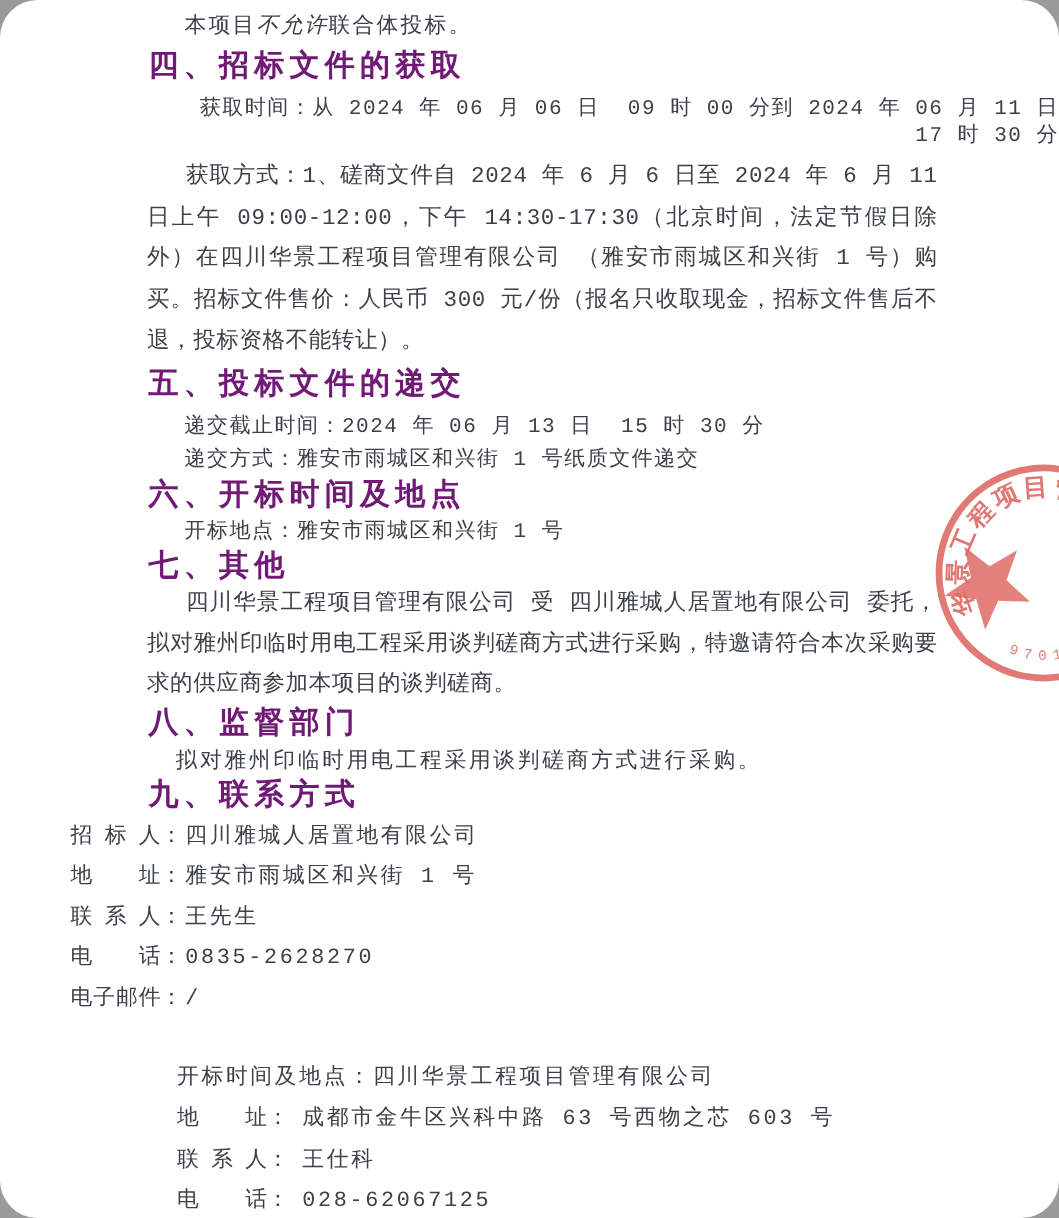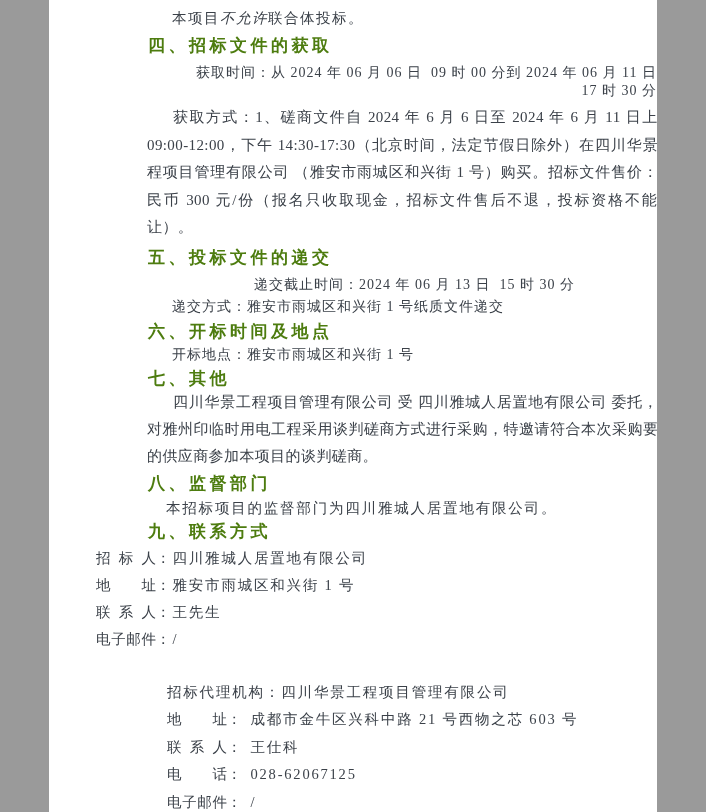--- a/index.html
+++ b/index.html
@@ -1,38 +1,39 @@
 <!DOCTYPE html>
 <html lang="zh"><head>
 <meta charset="utf-8">
 <title>Document</title>
 <style>
   html,body{margin:0;padding:0;background:#9a9a9a;}
   .page{
     position:relative;
-    width:608px;height:812px;
+    width:706px;height:812px;
     margin:0 auto;
     background:#ffffff;
     overflow:hidden;
-    font-family:Liberation Serif, serif;
+    font-family:Liberation Mono, monospace;
     color:#3b4149;
     box-sizing:border-box;
     padding-top:9px;
+    border-radius:25px;
   }
   
   .intro{
     margin:0 0 0 123px;
     font-size:14.5px;line-height:18px;letter-spacing:1.5px;
     white-space:pre-wrap;
   }
   .intro em{font-style:italic;}
   .h{
     margin:0 0 0 99px;
-    font-size:17px;line-height:20px;font-weight:bold;
-    letter-spacing:3.5px;color:#4d7c0f;
+    font-size:20px;line-height:20px;font-weight:bold;
+    letter-spacing:3.5px;color:#701a75;
     white-space:pre-wrap;
   }
   .line{
     margin:0 0 0 123px;
     font-size:14px;line-height:18px;letter-spacing:1px;
     white-space:pre-wrap;
   }
   .para{
     margin:0 0 0 98px;
     width:527px;
@@ -56,21 +57,21 @@
     display:inline-block;width:60px;
     text-align:justify;text-align-last:justify;
     letter-spacing:0;vertical-align:bottom;
   }
   .clabel-wide{display:inline-block;letter-spacing:1.8px;vertical-align:bottom;}
   .colon{letter-spacing:0;}
   .cval{margin-left:2px;}
   .cval-gap{margin-left:9px;}
   
   .mt-h4{margin-top:9px;}   .mt-l4a{margin-top:8px;text-align:right;}  .mt-p4{margin-top:4px;}
-  .mt-h5{margin-top:6px;}   .mt-l5a{margin-top:8px;text-align:center;}  .mt-l5b{margin-top:4px;}
+  .mt-h5{margin-top:6px;}   .mt-l5a{margin-top:8px;}  .mt-l5b{margin-top:4px;}
   .mt-h6{margin-top:6px;}   .mt-l6a{margin-top:2px;}  .mt-l6b{margin-top:4px;}
   .mt-h7{margin-top:5px;}   .mt-p7{margin-top:0px;}
   .mt-h8{margin-top:4px;}   .mt-l8{margin-top:4px;}
   .mt-h9{margin-top:4px;}   .mt-cb1{margin-top:3px;margin-left:47px;}  .mt-cb2{margin-top:26px;}
   
   .stamp{
     position:absolute;left:594px;top:294px;
     width:180px;height:180px;
     pointer-events:none;
   }
@@ -90,34 +91,35 @@
   <p class="line mt-l5a">递交截止时间：2024 年 06 月 13 日  15 时 30 分</p>
   <p class="line mt-l5b">递交方式：雅安市雨城区和兴街 1 号纸质文件递交</p>
 
   <h2 class="h mt-h6">六、开标时间及地点</h2>
   <p class="line mt-l6b">开标地点：雅安市雨城区和兴街 1 号</p>
 
   <h2 class="h mt-h7">七、其他</h2>
   <p class="para mt-p7" style="line-height:27px">四川华景工程项目管理有限公司 受 四川雅城人居置地有限公司 委托，拟对雅州印临时用电工程采用谈判磋商方式进行采购，特邀请符合本次采购要求的供应商参加本项目的谈判磋商。</p>
 
   <h2 class="h mt-h8">八、监督部门</h2>
-  <p class="l8 mt-l8">本招标项目的监督部门为四川雅城人居置地有限公司。</p>
+  <p class="l8 mt-l8">拟对雅州印临时用电工程采用谈判磋商方式进行采购。</p>
 
   <h2 class="h mt-h9">九、联系方式</h2>
 
   <div class="cblock mt-cb1">
     <p class="cline"><span class="clabel">招标人</span><span class="colon">：</span><span class="cval">四川雅城人居置地有限公司</span></p>
     <p class="cline"><span class="clabel">地址</span><span class="colon">：</span><span class="cval">雅安市雨城区和兴街 1 号</span></p>
     <p class="cline"><span class="clabel">联系人</span><span class="colon">：</span><span class="cval">王先生</span></p>
+    <p class="cline"><span class="clabel">电话</span><span class="colon">：</span><span class="cval">0835-2628270</span></p>
     <p class="cline"><span class="clabel">电子邮件</span><span class="colon">：</span><span class="cval">/</span></p>
   </div>
 
   <div class="cblock mt-cb2">
-    <p class="cline cline-a"><span class="clabel-wide">招标代理机构</span><span class="colon">：</span><span class="cval">四川华景工程项目管理有限公司</span></p>
-    <p class="cline cline-a"><span class="clabel">地址</span><span class="colon">：</span><span class="cval cval-gap">成都市金牛区兴科中路 21 号西物之芯 603 号</span></p>
+    <p class="cline cline-a"><span class="clabel-wide">开标时间及地点</span><span class="colon">：</span><span class="cval">四川华景工程项目管理有限公司</span></p>
+    <p class="cline cline-a"><span class="clabel">地址</span><span class="colon">：</span><span class="cval cval-gap">成都市金牛区兴科中路 63 号西物之芯 603 号</span></p>
     <p class="cline cline-a"><span class="clabel">联系人</span><span class="colon">：</span><span class="cval cval-gap">王仕科</span></p>
     <p class="cline cline-a"><span class="clabel">电话</span><span class="colon">：</span><span class="cval cval-gap">028-62067125</span></p>
     <p class="cline cline-a"><span class="clabel">电子邮件</span><span class="colon">：</span><span class="cval cval-gap">/</span></p>
   </div>
 
   <svg class="stamp" viewBox="0 0 180 180" aria-hidden="true">
     <g transform="rotate(-12 102 88)" opacity="0.8">
       <circle cx="102" cy="88" r="70" fill="none" stroke="#d5473f" stroke-width="4.5" opacity="0.9"></circle>
       <path id="ringPath" d="M 53.1 105.8 A 52 52 0 1 1 150.9 105.8" fill="none"></path>
       <text font-size="16.5" font-weight="bold" fill="#d5473f" letter-spacing="2.5" opacity="0.92">

